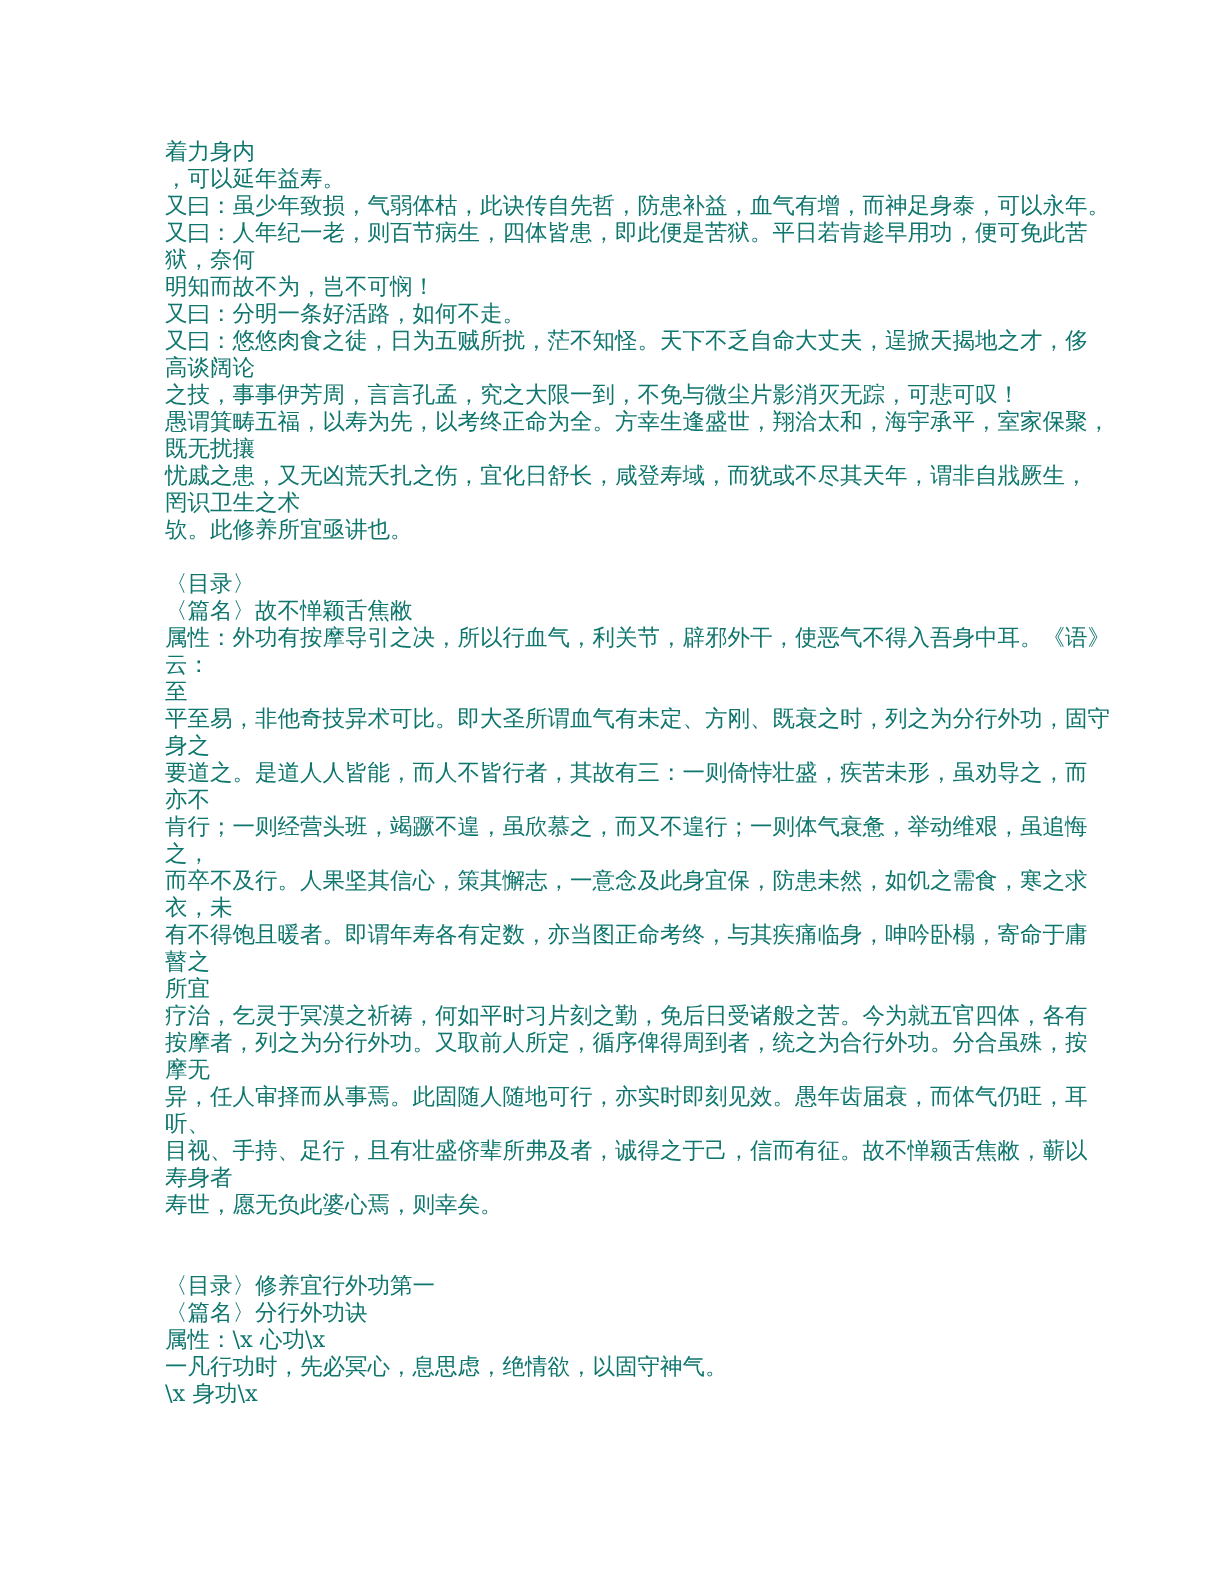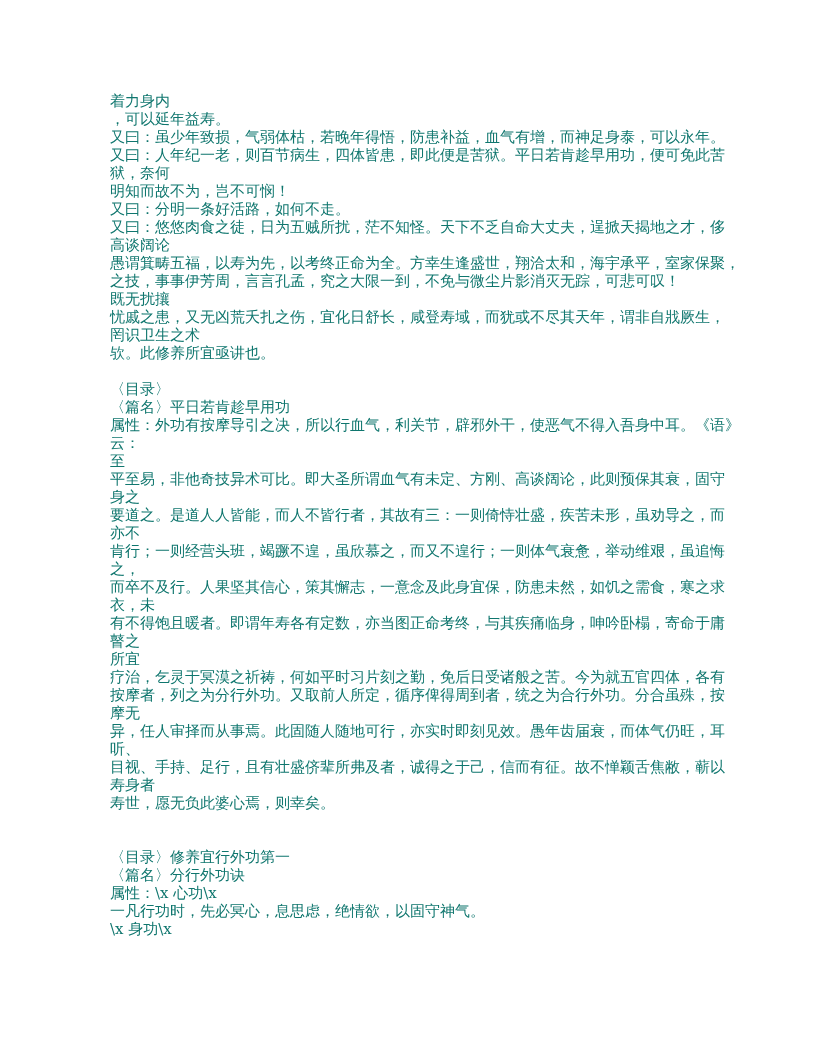--- a/index.html
+++ b/index.html
@@ -29,40 +29,40 @@
     white-space: pre;
   }
 </style>
 </head>
 <body>
 
 <div class="page">
   <div class="text-block">
     <div class="line">着力身内</div>
     <div class="line">，可以延年益寿。</div>
-    <div class="line">又曰：虽少年致损，气弱体枯，若晚年得悟，防患补益，血气有增，而神足身泰，可以永年。</div>
+    <div class="line">又曰：虽少年致损，气弱体枯，此诀传自先哲，防患补益，血气有增，而神足身泰，可以永年。</div>
     <div class="line">又曰：人年纪一老，则百节病生，四体皆患，即此便是苦狱。平日若肯趁早用功，便可免此苦</div>
     <div class="line">狱，奈何</div>
     <div class="line">明知而故不为，岂不可悯！</div>
     <div class="line">又曰：分明一条好活路，如何不走。</div>
     <div class="line">又曰：悠悠肉食之徒，日为五贼所扰，茫不知怪。天下不乏自命大丈夫，逞掀天揭地之才，侈</div>
     <div class="line">高谈阔论</div>
+    <div class="line">之技，事事伊芳周，言言孔孟，究之大限一到，不免与微尘片影消灭无踪，可悲可叹！</div>
     <div class="line">愚谓箕畴五福，以寿为先，以考终正命为全。方幸生逢盛世，翔洽太和，海宇承平，室家保聚，</div>
-    <div class="line">之技，事事伊芳周，言言孔孟，究之大限一到，不免与微尘片影消灭无踪，可悲可叹！</div>
     <div class="line">既无扰攘</div>
     <div class="line">忧戚之患，又无凶荒夭扎之伤，宜化日舒长，咸登寿域，而犹或不尽其天年，谓非自戕厥生，</div>
     <div class="line">罔识卫生之术</div>
     <div class="line">欤。此修养所宜亟讲也。</div>
     <div class="line"></div>
     <div class="line">〈目录〉</div>
-    <div class="line">〈篇名〉平日若肯趁早用功</div>
+    <div class="line">〈篇名〉故不惮颖舌焦敝</div>
     <div class="line">属性：外功有按摩导引之决，所以行血气，利关节，辟邪外干，使恶气不得入吾身中耳。《语》</div>
     <div class="line">云：</div>
     <div class="line">至</div>
-    <div class="line">平至易，非他奇技异术可比。即大圣所谓血气有未定、方刚、高谈阔论，此则预保其衰，固守</div>
+    <div class="line">平至易，非他奇技异术可比。即大圣所谓血气有未定、方刚、既衰之时，列之为分行外功，固守</div>
     <div class="line">身之</div>
     <div class="line">要道之。是道人人皆能，而人不皆行者，其故有三：一则倚恃壮盛，疾苦未形，虽劝导之，而</div>
     <div class="line">亦不</div>
     <div class="line">肯行；一则经营头班，竭蹶不遑，虽欣慕之，而又不遑行；一则体气衰惫，举动维艰，虽追悔</div>
     <div class="line">之，</div>
     <div class="line">而卒不及行。人果坚其信心，策其懈志，一意念及此身宜保，防患未然，如饥之需食，寒之求</div>
     <div class="line">衣，未</div>
     <div class="line">有不得饱且暖者。即谓年寿各有定数，亦当图正命考终，与其疾痛临身，呻吟卧榻，寄命于庸</div>
     <div class="line">瞽之</div>
     <div class="line">所宜</div>

